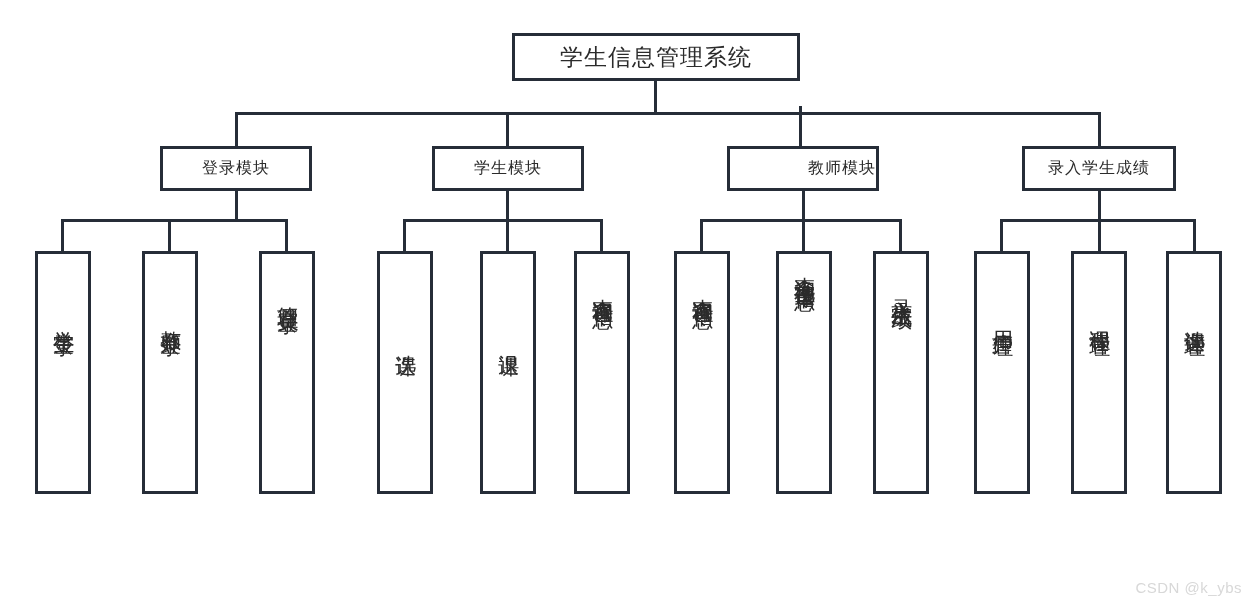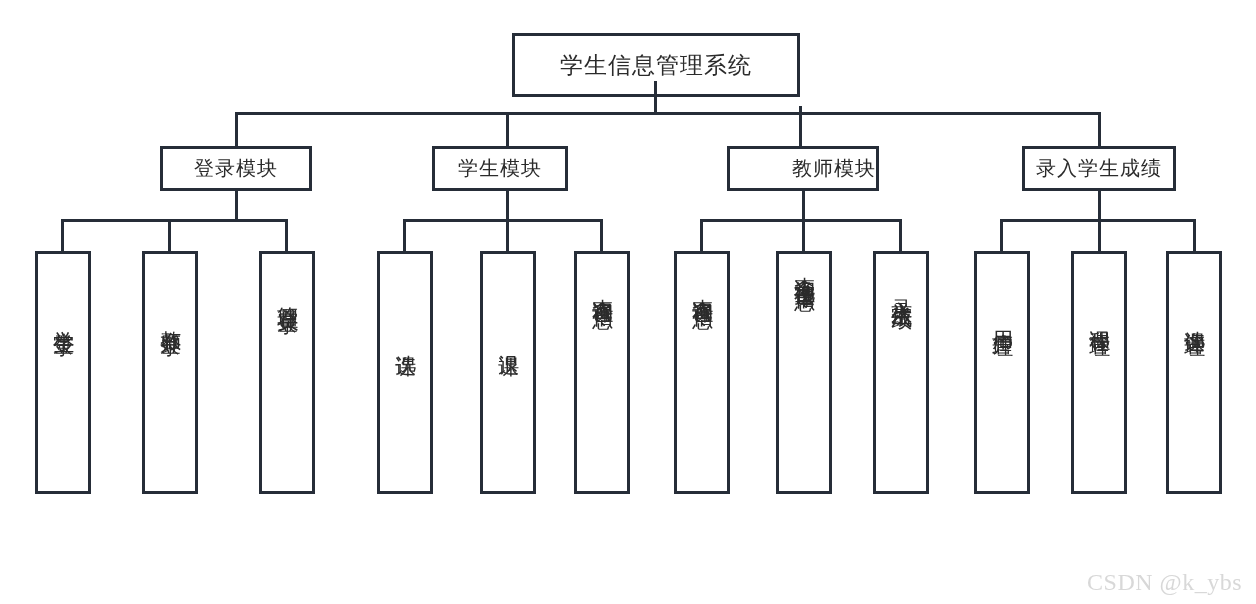--- a/index.html
+++ b/index.html
@@ -33,21 +33,21 @@
     display: block;
     letter-spacing: 1px;
     white-space: nowrap;
   }
   
   .root {
     font-size: 23px;
   }
   
   .module {
-    font-size: 20px;
+    font-size: 16px;
   }
   
   .leaf {
     align-items: flex-start;
     justify-content: center;
   }
   .leaf .node-label {
     writing-mode: vertical-rl;
     text-orientation: upright;
     font-size: 21px;
@@ -61,51 +61,51 @@
     background: #262d38;
   }
   .edge.v { width: 3px; }
   .edge.h { height: 3px; }
 
   
   #watermark {
     position: absolute;
     right: 14px;
     bottom: 8px;
-    font-size: 24px;
+    font-size: 15px;
     color: #d8d8d8;
-    font-family: Liberation Serif, serif;
+    font-family: Liberation Sans, sans-serif;
     letter-spacing: 0.5px;
     user-select: none;
   }
 </style>
 </head>
 <body>
 
 <div id="canvas">
 
-  <div class="node root" style="left:512px; top:33px; width:288px; height:64px;align-items:center;">
+  <div class="node root" style="left:512px; top:33px; width:288px; height:48px;align-items:center;">
     <span class="node-label">学生信息管理系统</span>
   </div>
 
   <div class="edge v" style="left:654px; top:81px; width:3px; height:32px;"></div>
 
   <div class="edge h" style="left:235px; top:112px; width:866px; height:3px;"></div>
 
   <div class="edge v" style="left:799px; top:106px; width:3px; height:9px;"></div>
 
   <div class="edge v" style="left:235px; top:112px; width:3px; height:35px;"></div>
   <div class="edge v" style="left:506px; top:112px; width:3px; height:35px;"></div>
   <div class="edge v" style="left:799px; top:112px; width:3px; height:35px;"></div>
   <div class="edge v" style="left:1098px; top:112px; width:3px; height:35px;"></div>
 
   <div class="node module" style="left:160px; top:146px; width:152px; height:45px;">
     <span class="node-label">登录模块</span>
   </div>
-  <div class="node module" style="left:432px; top:146px; width:136px; height:45px;">
+  <div class="node module" style="left:432px; top:146px; width:152px; height:45px;">
     <span class="node-label">学生模块</span>
   </div>
   <div class="node module" style="left:727px; top:146px; width:152px; height:45px;justify-content:flex-end;">
     <span class="node-label">教师模块</span>
   </div>
   <div class="node module" style="left:1022px; top:146px; width:154px; height:45px;">
     <span class="node-label">录入学生成绩</span>
   </div>
 
   <div class="edge v" style="left:235px; top:191px; width:3px; height:31px;"></div>

